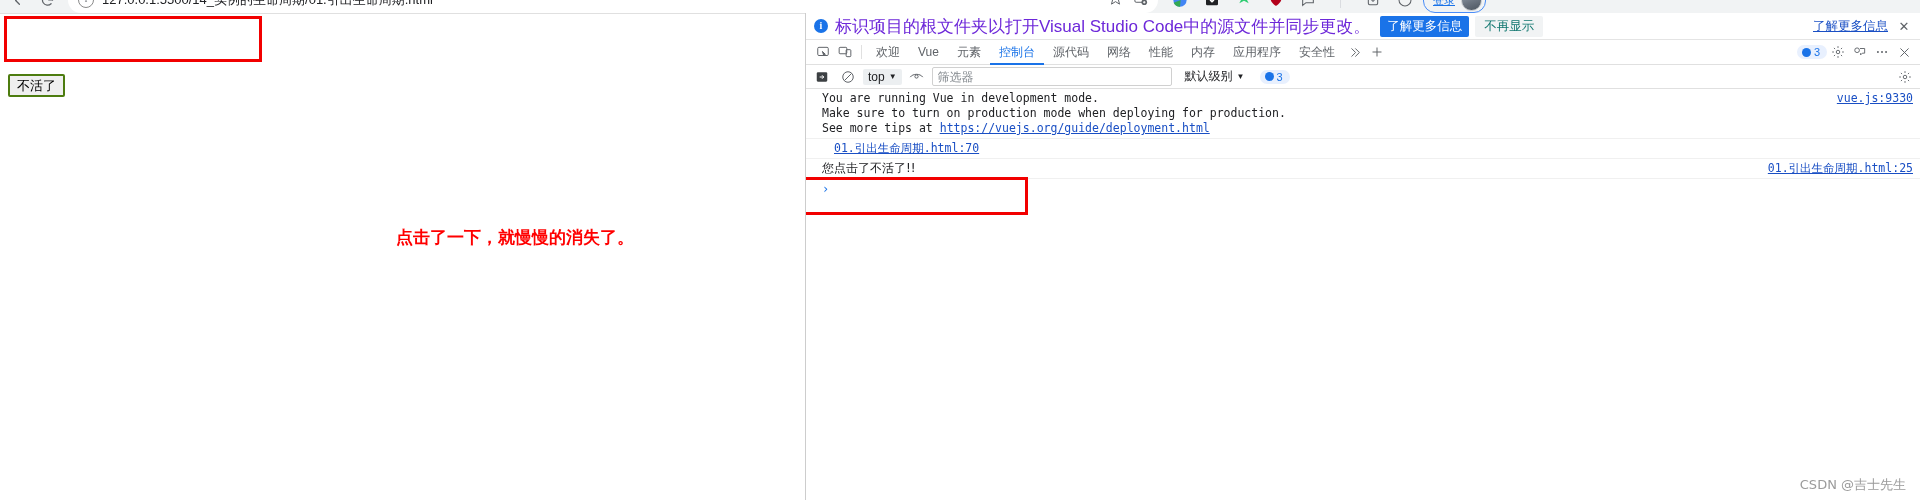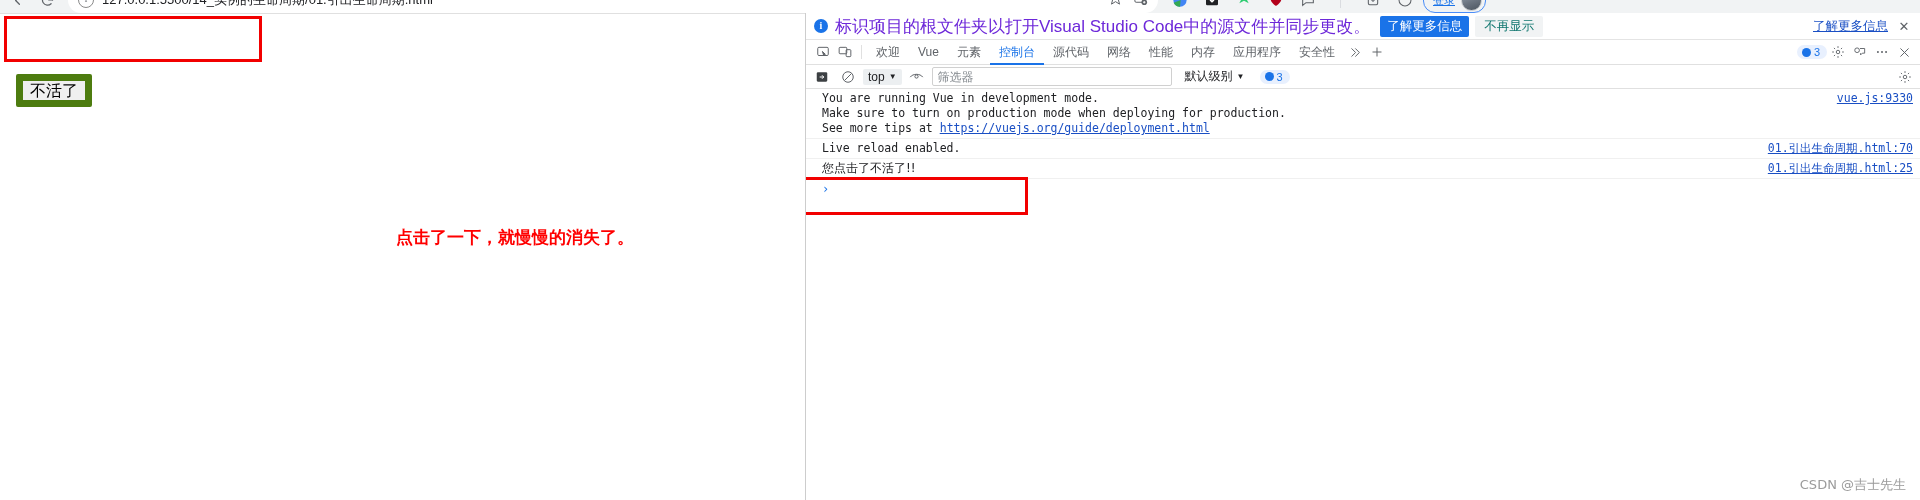--- a/index.html
+++ b/index.html
@@ -59,23 +59,23 @@
   #viewport{
     position:absolute;left:0;top:13px;width:805px;height:487px;
     background:#fff;border-top:1px solid #e0e0e0;overflow:hidden;
   }
   #highlight-box-page{
     position:absolute;left:4px;top:2px;width:258px;height:46px;
     border:3px solid #f20000;box-sizing:border-box;background:transparent;
   }
   #btn-buhuole{
     position:absolute;left:8px;top:60px;
-    font-family:"Liberation Sans",sans-serif;font-size:16px;color:#000;
-    background:#efefef;border:7px solid #4d7c0f;border-radius:2px;
-    padding:2px 7px;line-height:15px;cursor:pointer;margin-left:8px;
+    font-family:"Liberation Sans",sans-serif;font-size:13px;color:#000;
+    background:#efefef;border:2px solid #4d7c0f;border-radius:2px;
+    padding:2px 7px;line-height:15px;cursor:pointer;
   }
   #page-red-text{
     position:absolute;left:396px;top:212px;
     color:#ff0000;font-size:17px;font-weight:bold;
     font-family:"DejaVu Sans",sans-serif;white-space:nowrap;
   }
   
   #devtools{
     position:absolute;left:805px;top:13px;width:1115px;height:487px;
     background:#fff;border-left:1px solid #cdcdcd;
@@ -403,21 +403,20 @@
   <div id="dt-console">
 
     <div class="log-row">
       <span class="log-text"><span>You are running Vue in development mode.
 Make sure to turn on production mode when deploying for production.
 See more tips at </span><span class="inline-link">https://vuejs.org/guide/deployment.html</span></span>
       <span class="log-src">vue.js:9330</span>
     </div>
 
     <div class="log-row">
-      <span class="log-text">Live reload enabled.</span>
       <span class="log-src">01.引出生命周期.html:70</span>
     </div>
 
     <div class="log-row">
       <span class="log-text" id="zh-log">您点击了不活了!!</span>
       <span class="log-src">01.引出生命周期.html:25</span>
     </div>
 
     <div id="prompt-row">
       <span id="prompt-caret">›</span>

